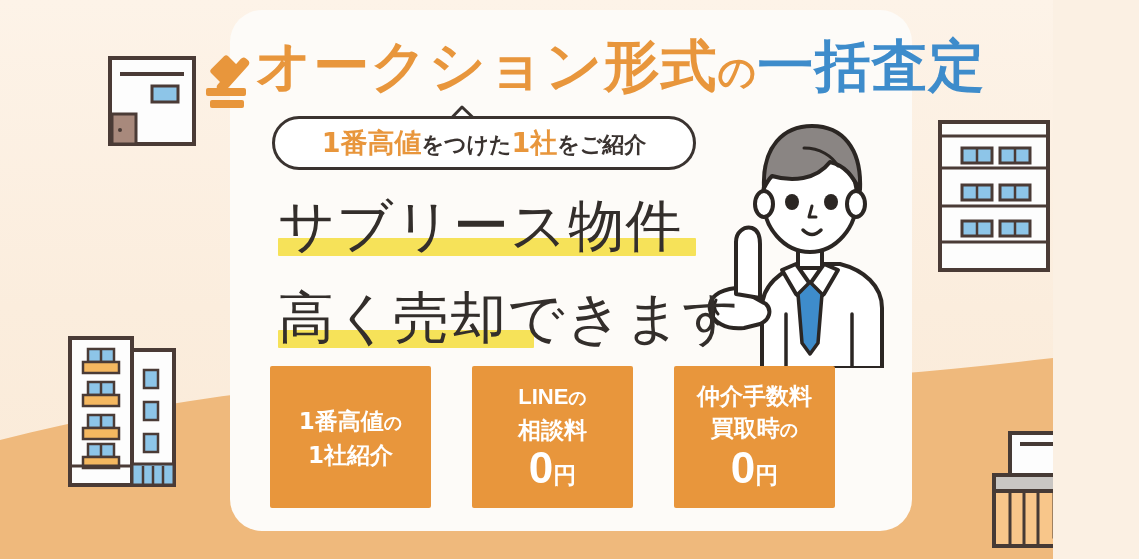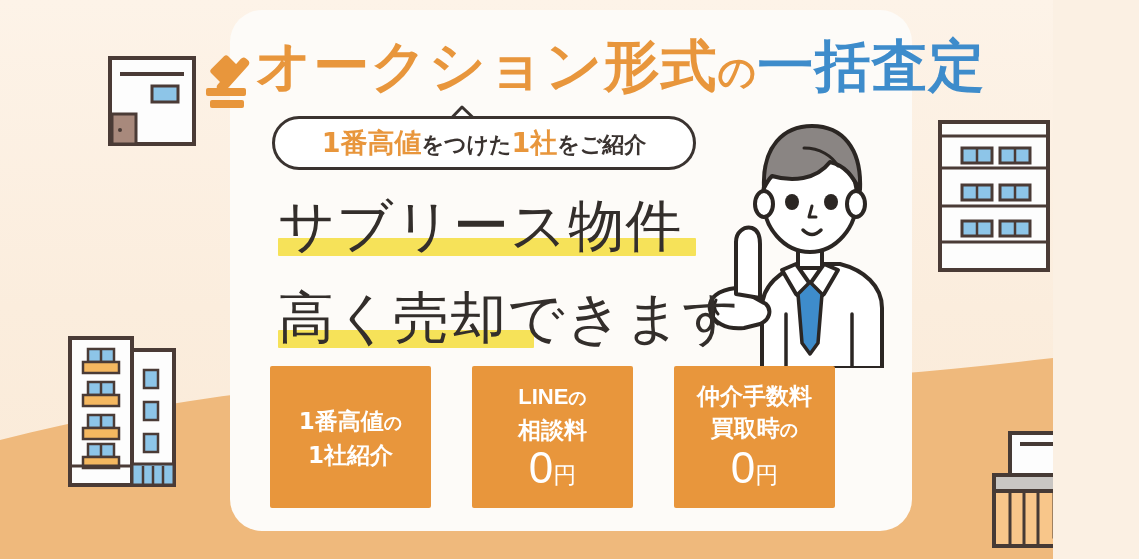--- a/index.html
+++ b/index.html
@@ -99,21 +99,21 @@
     color:#FFFFFF;
     padding-top:2px;
   }
   .fbox .l{
     font-size:23px; font-weight:bold; line-height:32px;
     white-space:nowrap; letter-spacing:0px;
     font-family:"DejaVu Sans","Liberation Sans",sans-serif;
   }
   .fbox .l .sm{ font-size:18px; }
   .fbox .zero{
-    font-size:44px; font-weight:normal; line-height:44px;
+    font-size:44px; font-weight:bold; line-height:44px;
     font-family:"Liberation Sans",sans-serif;
   }
   .fbox .zero .yen{
     font-size:23px;
     font-family:"DejaVu Sans","Liberation Sans",sans-serif;
   }
   .fbox .lat{ font-family:"Liberation Sans",sans-serif; font-size:22px; }
 </style>
 </head>
 <body>

